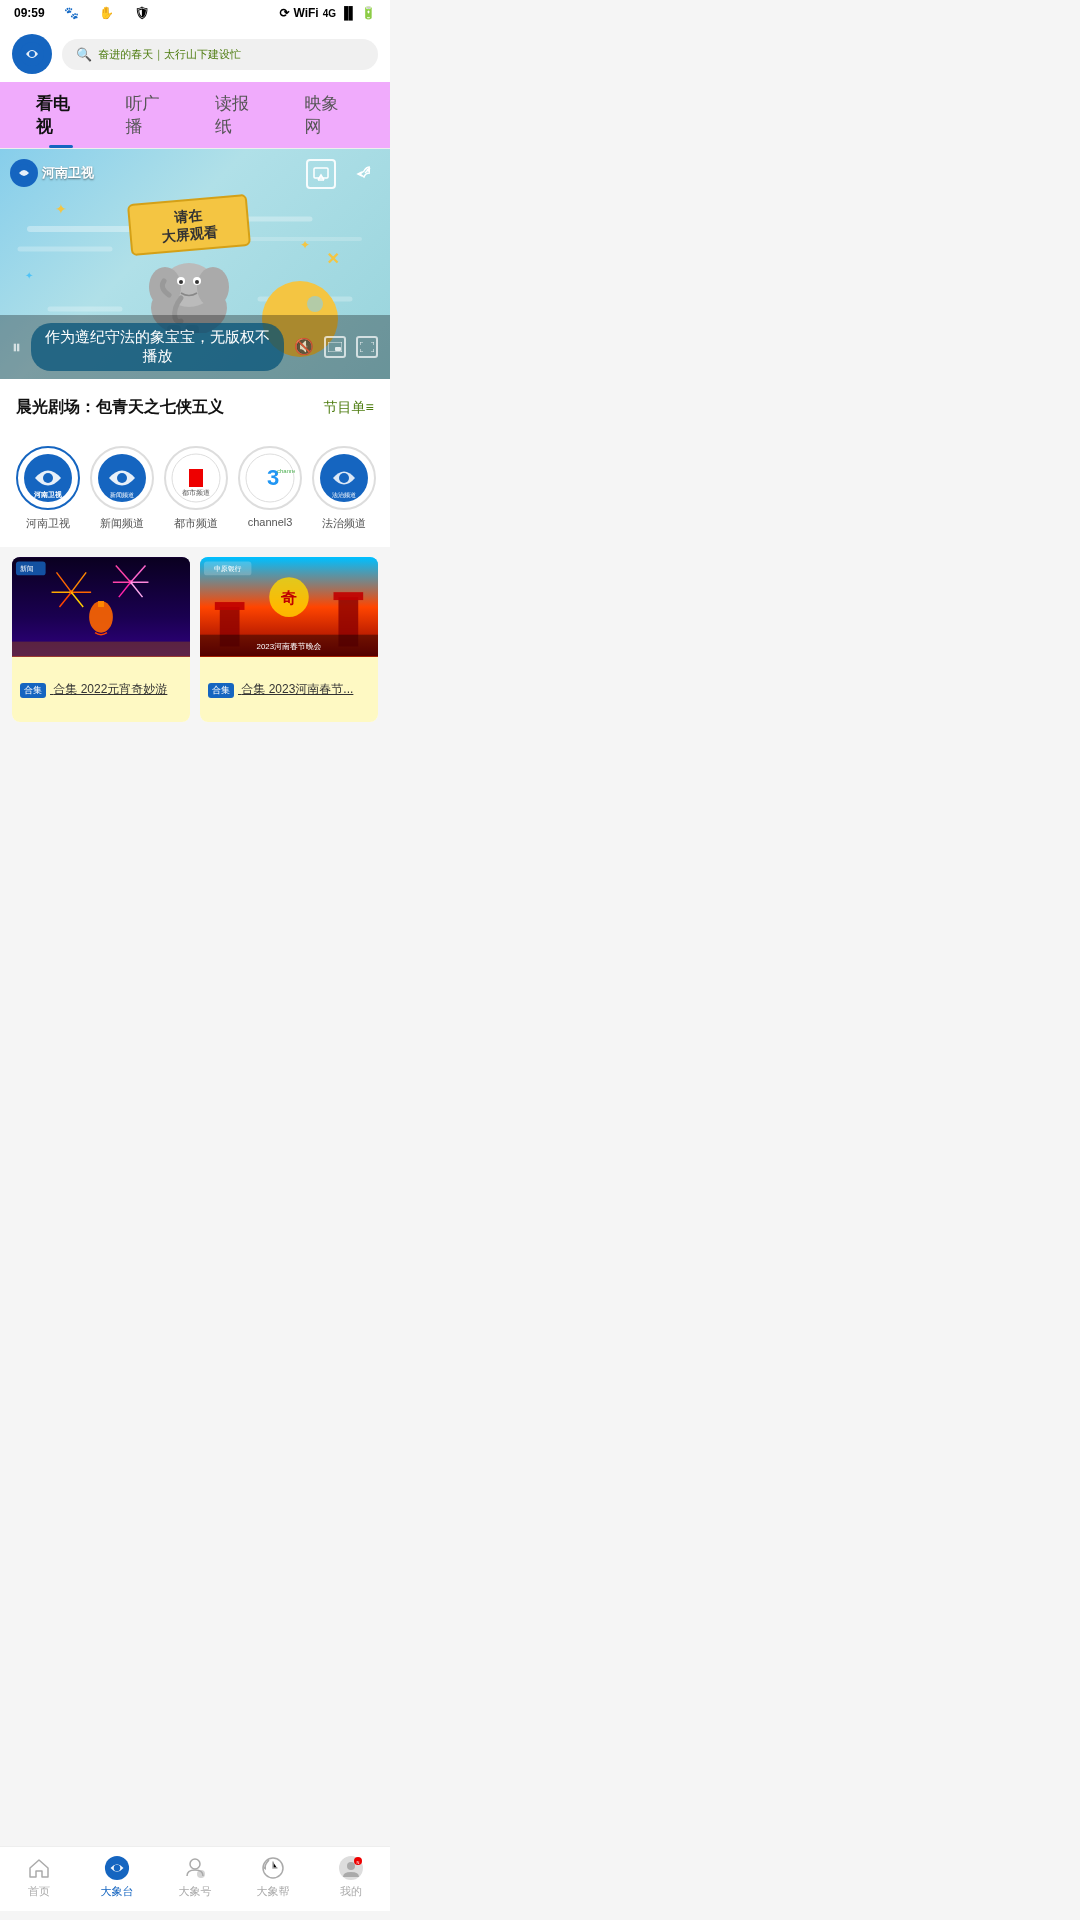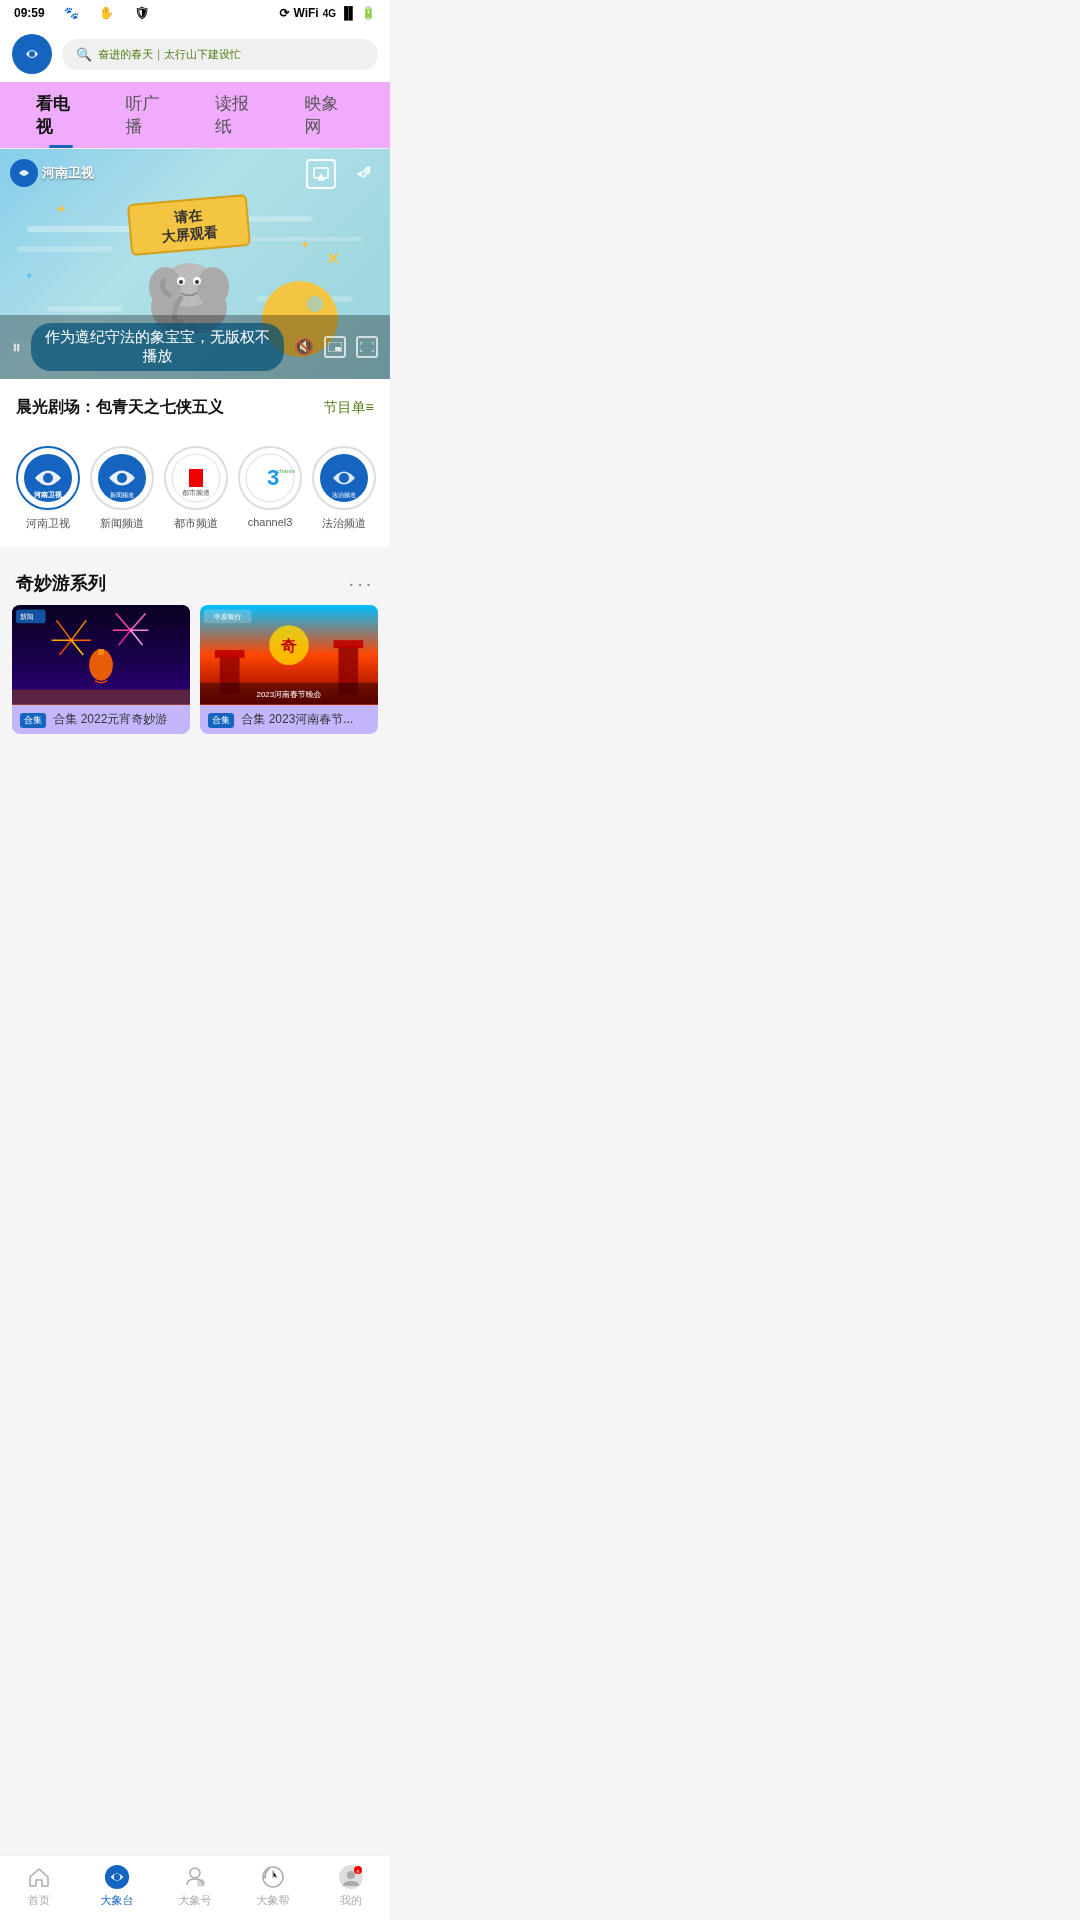--- a/index.html
+++ b/index.html
@@ -286,42 +286,43 @@
       width: 100%;
       height: 100px;
       background: linear-gradient(180deg, #00BFFF 0%, #FF6347 40%, #FFD700 70%, #FF4500 100%);
       position: relative;
       overflow: hidden;
       display: flex;
       align-items: center;
       justify-content: center;
     }
     .card-label {
-      padding: 6px 8px;
+      padding: 24px 8px;
       font-size: 12px;
       color: #333;
       white-space: nowrap;
       overflow: hidden;
       text-overflow: ellipsis;
-      background: #c4b5fd;
+      background: #fef9c3;
+      text-decoration: underline;
     }
     .card-tag {
       display: inline-block;
       background: #1565C0;
       color: #fff;
       font-size: 9px;
       padding: 1px 4px;
       border-radius: 3px;
       margin-right: 4px;
     }
 
     
     .bottom-nav {
       position: fixed;
-      bottom: 0;
+      bottom: 9px;
       left: 0;
       width: 390px;
       background: #fff;
       border-top: 1px solid #eee;
       display: flex;
       justify-content: space-around;
       padding: 8px 0 12px;
     }
     .nav-item {
       display: flex;
@@ -556,24 +557,20 @@
         <path d="M14 25 Q25 12 36 25 Q25 38 14 25Z" fill="white" opacity="0.85"></path>
         <circle cx="25" cy="25" r="5" fill="#1565C0"></circle>
         <text x="25" y="44" fill="white" font-size="6" text-anchor="middle">法治频道</text>
       </svg>
     </div>
     <span class="channel-label">法治频道</span>
   </div>
 </div>
 
 <div class="section">
-  <div class="section-header">
-    <span class="section-title">奇妙游系列</span>
-    <span class="section-more">···</span>
-  </div>
   <div class="content-grid">
 
     <div class="content-card">
       <div class="card-thumb-fireworks">
         <svg width="100%" height="100%" viewBox="0 0 180 100">
           <rect width="180" height="100" fill="url(#nightsky)"></rect>
           <defs>
             <linearGradient id="nightsky" x1="0" y1="0" x2="0" y2="1">
               <stop offset="0%" stop-color="#0a0020"></stop>
               <stop offset="60%" stop-color="#1a0050"></stop>

